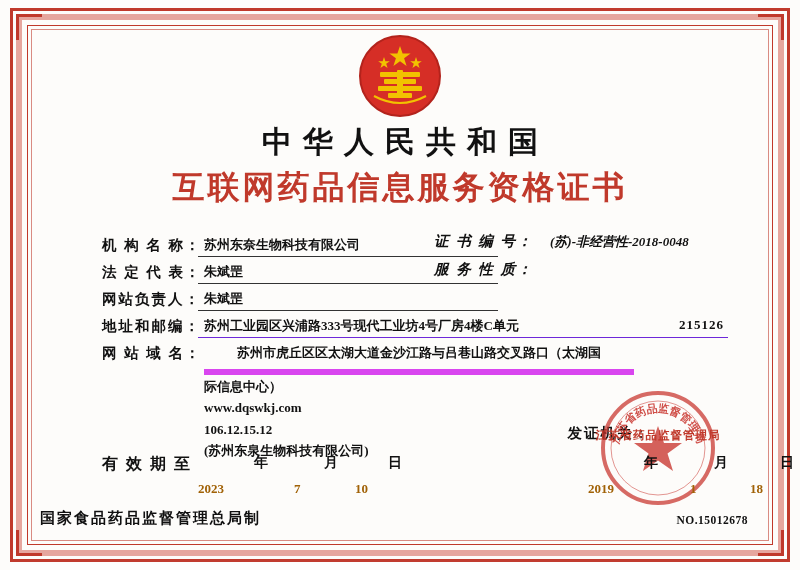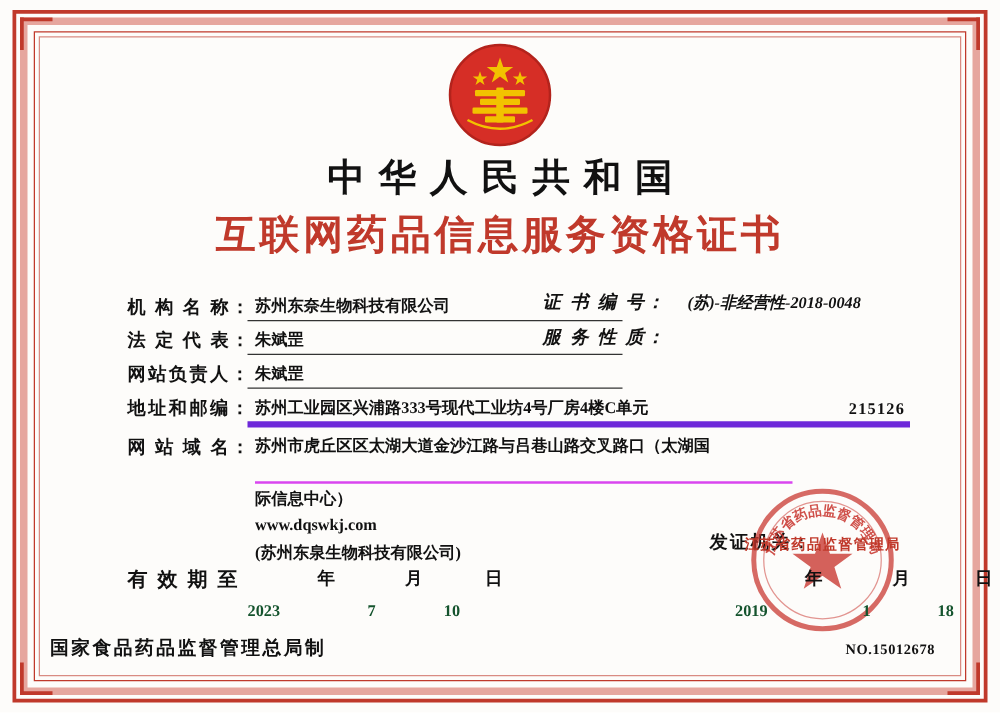--- a/index.html
+++ b/index.html
@@ -161,36 +161,36 @@
   .tr-val {
     font-size: 13px;
     font-weight: bold;
     padding-left: 6px;
   }
 
   
   .addr-val {
     flex: 1 1 auto;
     display: flex;
-    align-items: flex-end;
-    border-bottom: 5px solid #6d28d9;
+    align-items: flex-start;
+    border-bottom: 1px solid #6d28d9;
     padding: 4px 4px 2px 6px;
   }
   .addr-text { font-size: 13px; font-weight: bold; flex: 1 1 auto; }
   .postcode { font-size: 13px; font-weight: bold; padding-left: 12px; letter-spacing: 1px; }
 
   
   .domain-block {
     flex: 1 1 auto;
     padding: 3px 4px 0 6px;
     font-size: 13px;
     font-weight: bold;
     line-height: 1.5;
   }
-  .domain-block .l1 { border-bottom: 2px solid #d946ef; padding-bottom: 18px; }
+  .domain-block .l1 { border-bottom: 6px solid #d946ef; padding-bottom: 6px; text-align: center; }
   .domain-block .ln { padding-top: 2px; }
 
   
   .issuer {
     position: absolute;
     right: 110px;
     top: 390px;
     font-size: 14.5px;
     font-weight: bold;
     letter-spacing: 2px;
@@ -234,21 +234,21 @@
   .dt {
     position: absolute;
     font-size: 14px;
     font-weight: bold;
     letter-spacing: 2px;
   }
   .dtv {
     position: absolute;
     font-size: 13px;
     font-weight: bold;
-    color: #14532d;
+    color: #a16207;
   }
 
   .footer {
     position: absolute;
     bottom: 8px;
     left: 0; right: 0;
     font-size: 15px;
     font-weight: bold;
     letter-spacing: 2px;
   }
@@ -337,20 +337,21 @@
           <span class="postcode">215126</span>
         </div>
       </div>
 
       <div class="row">
         <div class="lbl">网 站 域 名：</div>
         <div class="domain-block" style="max-width:430px">
           <div class="l1">苏州市虎丘区区太湖大道金沙江路与吕巷山路交叉路口（太湖国</div>
           <div class="ln">际信息中心）</div>
           <div class="ln">www.dqswkj.com</div>
+          <div class="ln">106.12.15.12</div>
           <div class="ln">(苏州东泉生物科技有限公司)</div>
         </div>
       </div>
 
     </div>
 
     <div class="issuer">发证机关：</div>
 
     <div class="seal">
       <svg width="124" height="124" viewBox="0 0 124 124">

